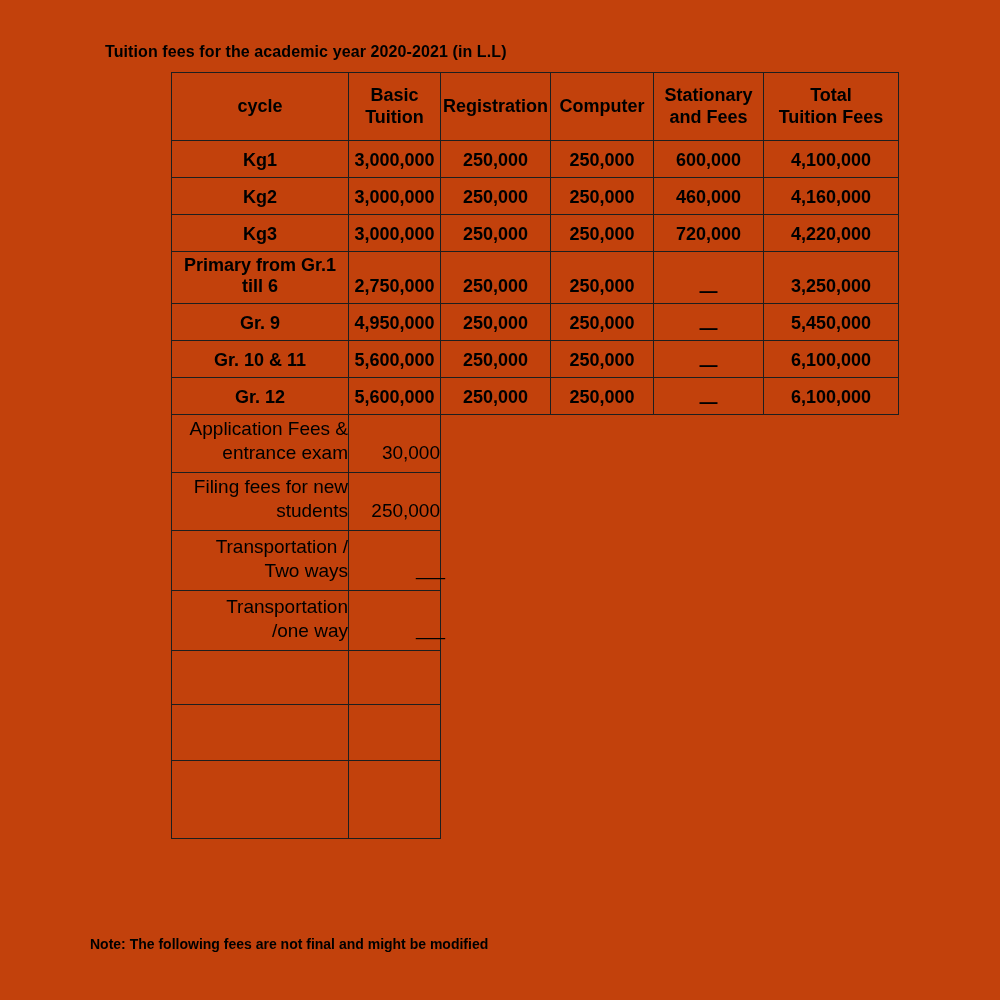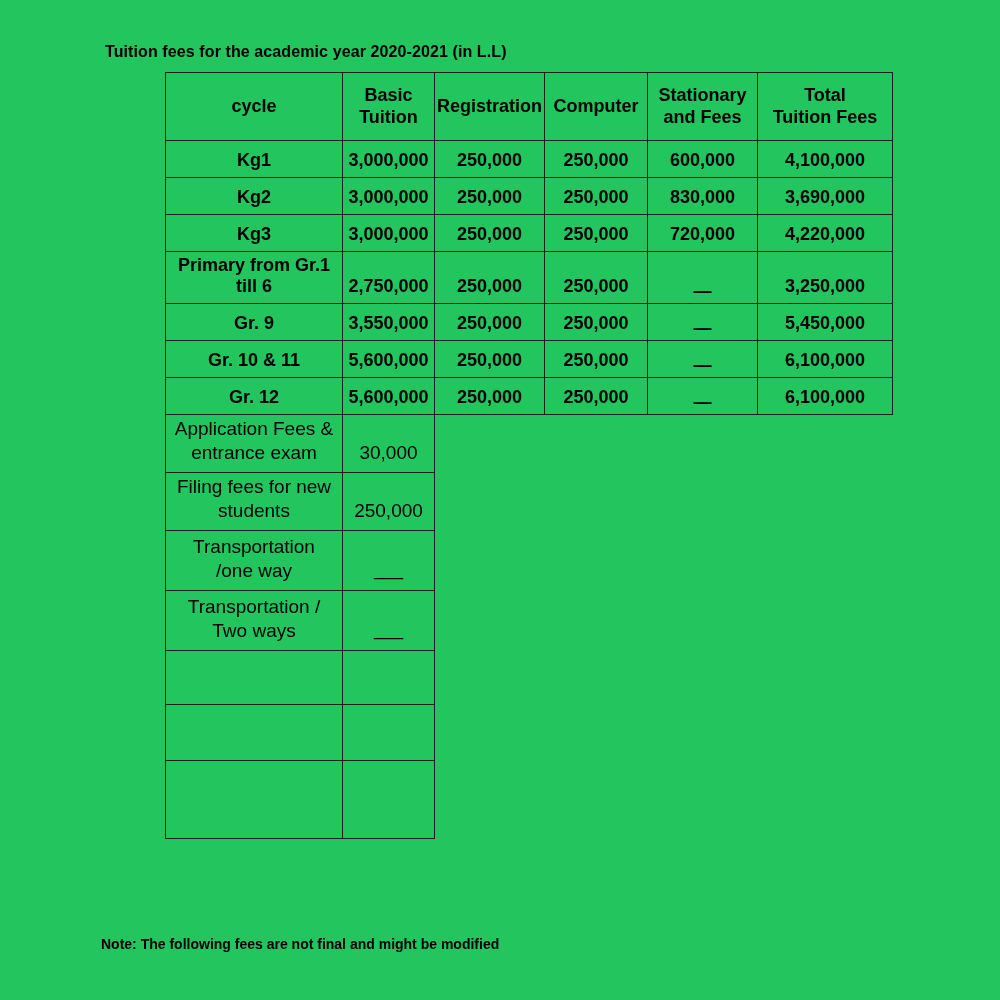--- a/index.html
+++ b/index.html
@@ -1,47 +1,47 @@
 <!DOCTYPE html>
 <html><head>
 <meta charset="utf-8">
 <style>
   * { margin:0; padding:0; box-sizing:border-box; }
   html,body { width:1000px; height:1000px; background:#ffffff; overflow:hidden;
               font-family:"Liberation Sans","DejaVu Sans",sans-serif; color:#000; }
-  .page { position:relative; width:1000px; height:1000px; background:#22c55e; }
+  .page { position:relative; width:1000px; height:1000px; background:#c2410c; }
 
   .doc-title { position:absolute; left:105px; top:43px;
                font-size:16px; font-weight:bold; letter-spacing:0.1px; }
 
-  .doc-note  { position:absolute; left:101px; top:936px;
+  .doc-note  { position:absolute; left:90px; top:936px;
                font-size:14px; font-weight:bold; }
 
-  table.fees { position:absolute; left:165px; top:72px;
+  table.fees { position:absolute; left:171px; top:72px;
                border-collapse:collapse; table-layout:fixed; }
 
   td, th { padding:0; text-align:center; }
 
   
   .b { border:1.5px solid #1e1e1e; }
   
   .ghost { border:none; }
 
   th { font-size:18px; font-weight:bold; vertical-align:middle; line-height:1.2; }
 
   tbody td { font-size:18px; font-weight:bold; vertical-align:bottom;
              padding-bottom:6px; line-height:1.18; }
 
   .ln { display:block; }
 
   
   .dash { display:inline-block; transform:translateY(5px); }
 
   
-  tr.extra td { font-weight:normal; font-size:19px; line-height:1.26; padding-bottom:7px; }
+  tr.extra td { font-weight:normal; font-size:19px; line-height:1.26; padding-bottom:7px;text-align:right; }
   tr.extra .dash { transform:translateY(6px) scaleX(1.55); }
 
   
   tr.h-head  { height:68px; }
   tr.h-std   { height:37px;margin-top:8px; }
   tr.h-tall  { height:52px; }
   tr.h-x1    { height:58px; }
   tr.h-x2    { height:60px; }
   tr.h-e1    { height:54px; }
   tr.h-e2    { height:56px; }
@@ -98,22 +98,22 @@
         <td class="b">250,000</td>
         <td class="b">600,000</td>
         <td class="b">4,100,000</td>
       </tr>
 
       <tr class="h-std">
         <td class="b">Kg2</td>
         <td class="b">3,000,000</td>
         <td class="b">250,000</td>
         <td class="b">250,000</td>
-        <td class="b">830,000</td>
-        <td class="b">3,690,000</td>
+        <td class="b">460,000</td>
+        <td class="b">4,160,000</td>
       </tr>
 
       <tr class="h-std">
         <td class="b">Kg3</td>
         <td class="b">3,000,000</td>
         <td class="b">250,000</td>
         <td class="b">250,000</td>
         <td class="b">720,000</td>
         <td class="b">4,220,000</td>
       </tr>
@@ -126,21 +126,21 @@
         <td class="b">2,750,000</td>
         <td class="b">250,000</td>
         <td class="b">250,000</td>
         <td class="b"><span class="dash">—</span></td>
         <td class="b">3,250,000</td>
       </tr>
 
 
       <tr class="h-std">
         <td class="b">Gr. 9</td>
-        <td class="b">3,550,000</td>
+        <td class="b">4,950,000</td>
         <td class="b">250,000</td>
         <td class="b">250,000</td>
         <td class="b"><span class="dash">—</span></td>
         <td class="b">5,450,000</td>
       </tr>
 
       <tr class="h-std">
         <td class="b">Gr. 10 &amp; 11</td>
         <td class="b">5,600,000</td>
         <td class="b">250,000</td>
@@ -171,36 +171,36 @@
         <td class="b">
           <span class="ln">Filing fees for new</span>
           <span class="ln">students</span>
         </td>
         <td class="b">250,000</td>
         <td class="ghost" colspan="4"></td>
       </tr>
 
       <tr class="extra h-x2">
         <td class="b">
+          <span class="ln">Transportation /</span>
+          <span class="ln">Two ways</span>
+        </td>
+        <td class="b"><span class="dash">—</span></td>
+        <td class="ghost" colspan="4"></td>
+      </tr>
+
+      <tr class="extra h-x2">
+        <td class="b">
           <span class="ln">Transportation</span>
           <span class="ln">/one way</span>
         </td>
         <td class="b"><span class="dash">—</span></td>
         <td class="ghost" colspan="4"></td>
       </tr>
 
-      <tr class="extra h-x2">
-        <td class="b">
-          <span class="ln">Transportation /</span>
-          <span class="ln">Two ways</span>
-        </td>
-        <td class="b"><span class="dash">—</span></td>
-        <td class="ghost" colspan="4"></td>
-      </tr>
-
       <tr class="extra h-e1">
         <td class="b"></td>
         <td class="b"></td>
         <td class="ghost" colspan="4"></td>
       </tr>
       <tr class="extra h-e2">
         <td class="b"></td>
         <td class="b"></td>
         <td class="ghost" colspan="4"></td>
       </tr>

